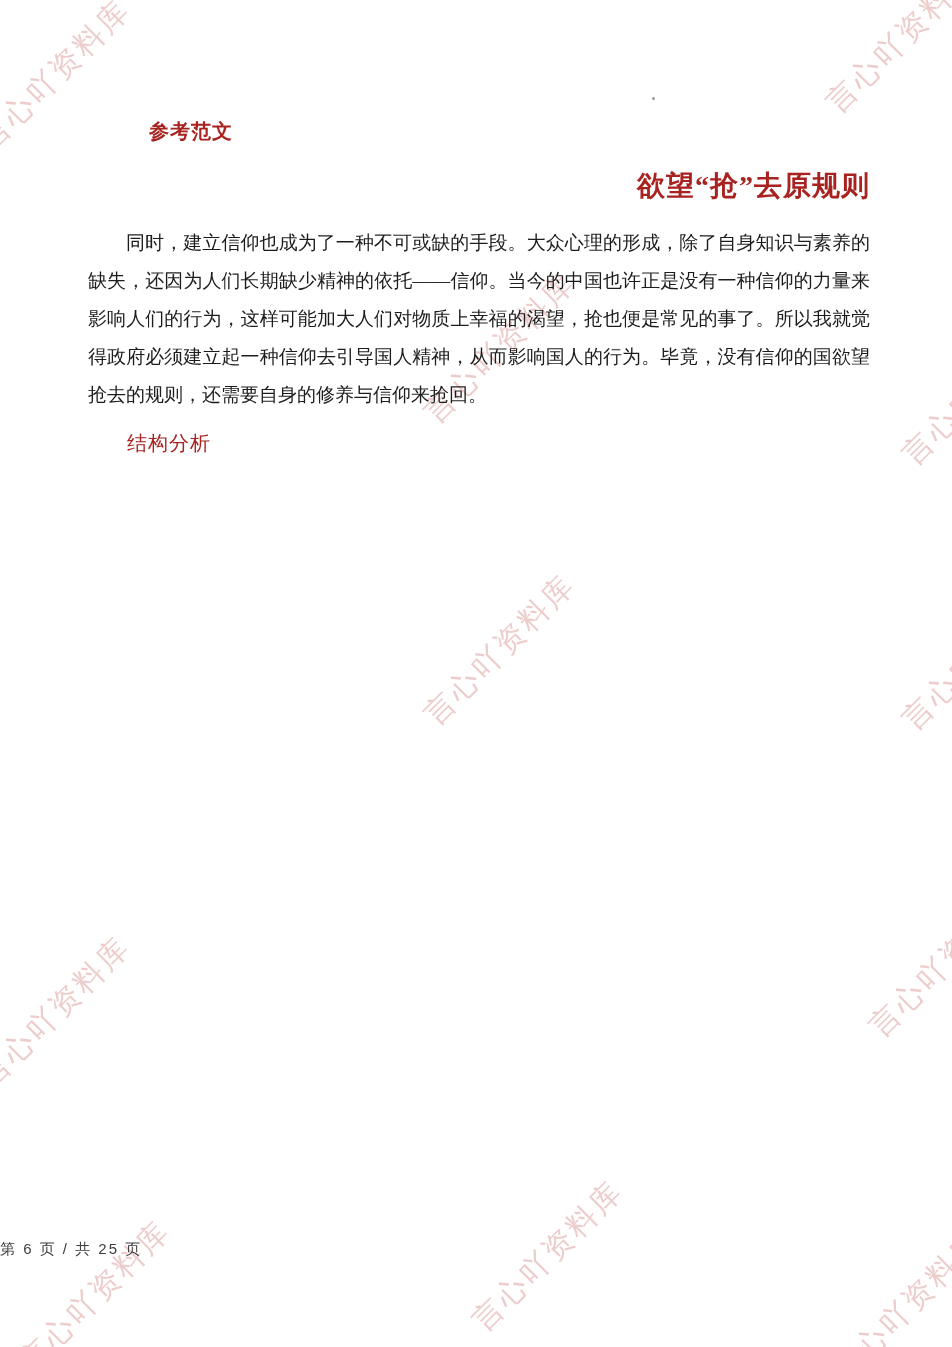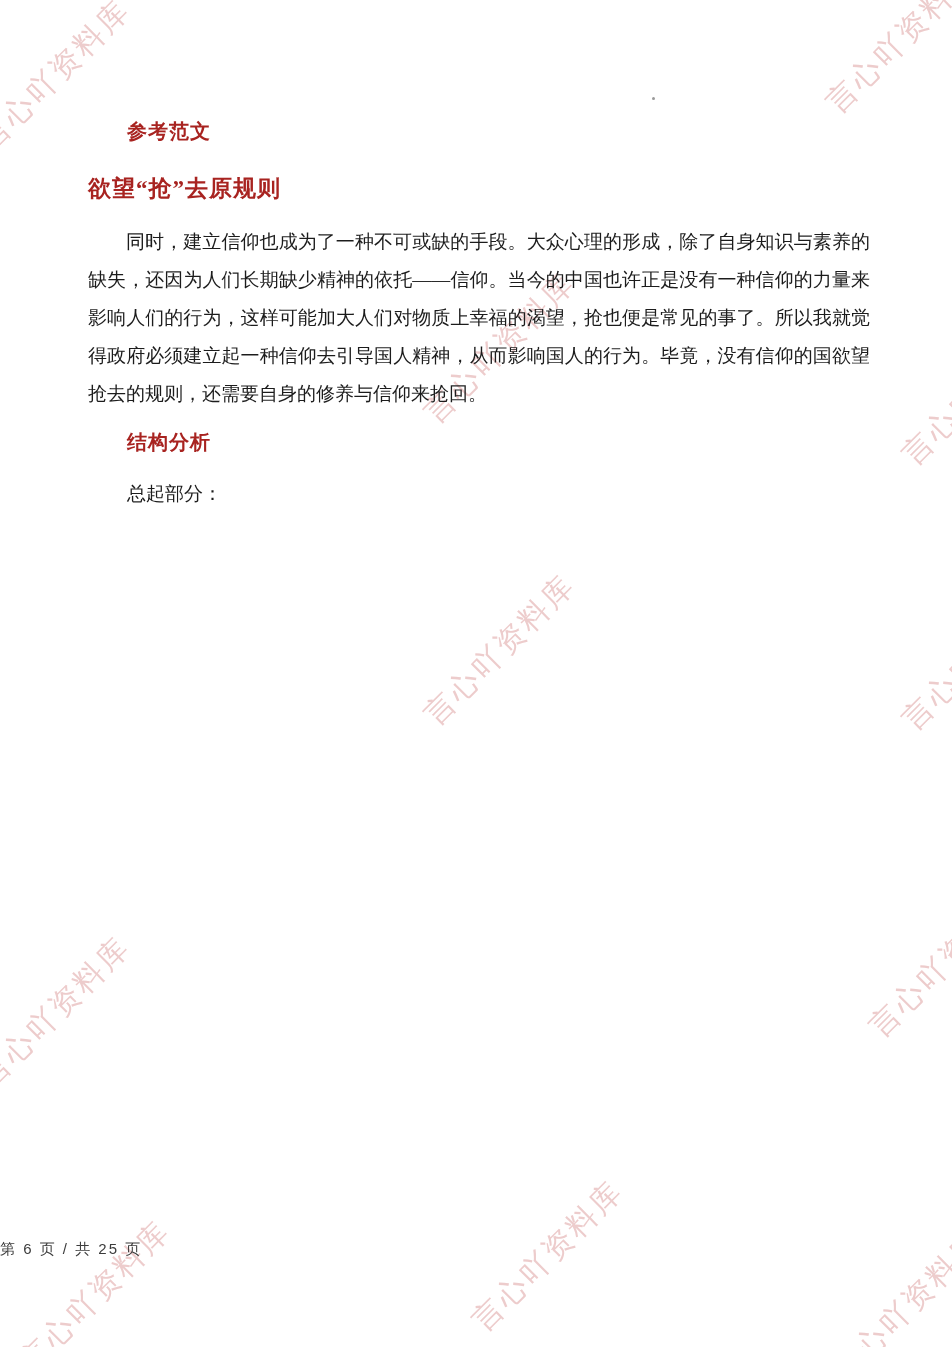--- a/index.html
+++ b/index.html
@@ -45,43 +45,43 @@
   
   .content{
     position:absolute;
     left:88px;top:118px;
     width:782px;
   }
   .section-heading{
     color:var(--heading-red);
     font-size:20px;
     font-weight:bold;
-    margin-left:39px;
+    margin-left:61px;
     letter-spacing:1px;
   }
   .essay-title{
     color:var(--heading-red);
-    font-size:23px;
+    font-size:28px;
     font-weight:bold;
-    text-align:left;
-    margin-top:28px;
+    text-align:right;
+    margin-top:22px;
     letter-spacing:1px;
   }
   .essay-body{margin-top:19px;}
   .essay-body p{
     font-size:19px;
     line-height:38px;
     text-align:justify;
     text-indent:2em;
     color:var(--body-text);
   }
   .analysis-heading{
     color:var(--heading-red);
     font-size:20px;
-    font-weight:bold;
+    font-weight:normal;
     margin-left:39px;
     margin-top:16px;
     letter-spacing:1px;
   }
   .analysis-item{
     font-size:19px;
     margin-left:39px;
     margin-top:25px;
   }
   .stray-mark{
@@ -127,20 +127,19 @@
     <div class="section-heading">参考范文</div>
 
     <div class="essay-title">欲望“抢”去原规则</div>
 
     <div class="essay-body">
       <p>同时，建立信仰也成为了一种不可或缺的手段。大众心理的形成，除了自身知识与素养的缺失，还因为人们长期缺少精神的依托——信仰。当今的中国也许正是没有一种信仰的力量来影响人们的行为，这样可能加大人们对物质上幸福的渴望，抢也便是常见的事了。所以我就觉得政府必须建立起一种信仰去引导国人精神，从而影响国人的行为。毕竟，没有信仰的国欲望抢去的规则，还需要自身的修养与信仰来抢回。</p>
     </div>
 
     <div class="analysis-heading">结构分析</div>
 
-    <div class="analysis-item">总起部分：</div>
   </div>
 
   <div class="footer">
     <span>第 6 页 / 共 25 页</span>
   </div>
 
 </div>
 
 </body></html>

